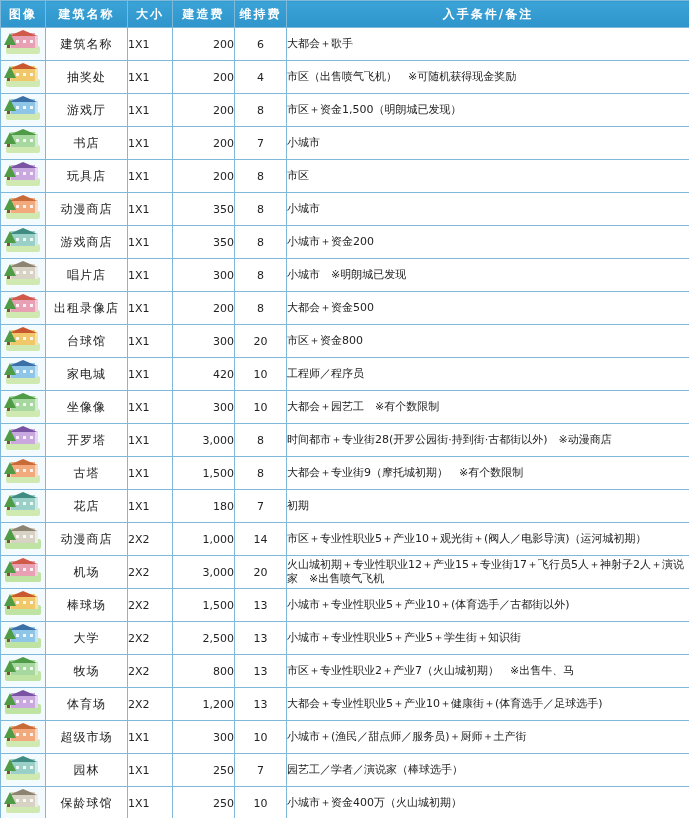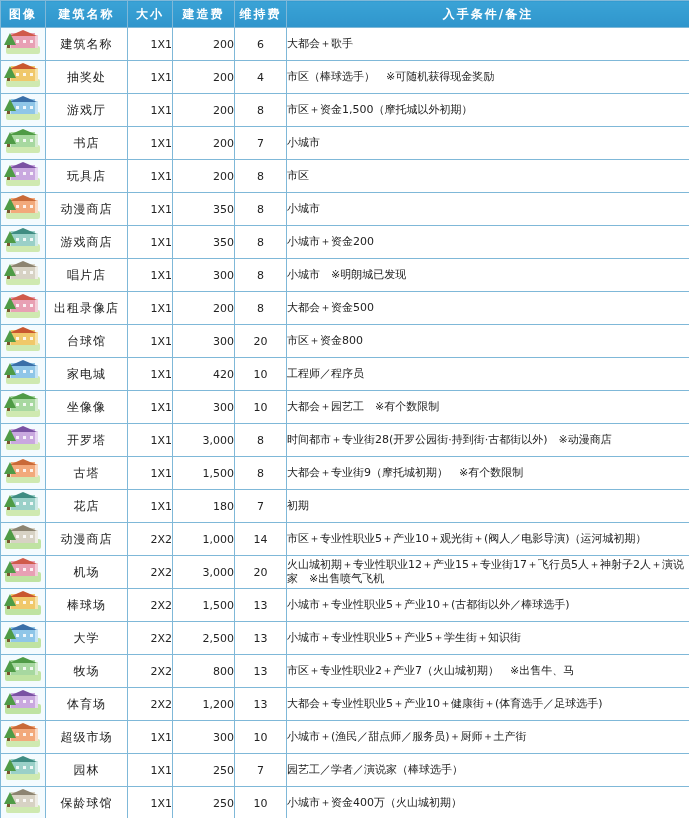--- a/index.html
+++ b/index.html
@@ -44,21 +44,21 @@
     background: #f4fbfe;
     padding: 2px 0 1px 0;
   }
   td.name-cell {
     text-align: center;
     font-size: 12px;
     color: #1a1a1a;
     letter-spacing: 1px;
   }
   td.size-cell {
-    text-align: right;
+    text-align: left;
     font-size: 11px;
     color: #222;
   }
   td.cost-cell {
     text-align: right;
     padding-right: 7px;
     font-size: 11px;
     color: #222;
   }
   td.maint-cell {
@@ -143,29 +143,29 @@
         <td class="cost-cell">200</td>
         <td class="maint-cell">6</td>
         <td class="note-cell">大都会＋歌手</td>
       </tr>
       <tr>
         <td class="img-cell"><span class="sprite"><i class="base"></i><i class="b2" style="background:#f7e3a8"></i><i class="b3" style="background:#f7e3a8"></i><i class="b1" style="background:#f0c86a"></i><i class="roof" style="border-bottom-color:#c9572f"></i><i class="dot" style="left:12px;top:12px"></i><i class="dot" style="left:19px;top:12px"></i><i class="dot" style="left:26px;top:12px"></i><i class="trunk" style="left:3px;top:15px"></i><i class="tree" style="left:0px;top:5px"></i></span></td>
         <td class="name-cell">抽奖处</td>
         <td class="size-cell">1X1</td>
         <td class="cost-cell">200</td>
         <td class="maint-cell">4</td>
-        <td class="note-cell">市区（棒球选手）　※可随机获得现金奖励</td>
+        <td class="note-cell">市区（出售喷气飞机）　※可随机获得现金奖励</td>
       </tr>
       <tr>
         <td class="img-cell"><span class="sprite"><i class="base"></i><i class="b2" style="background:#c6e4f5"></i><i class="b3" style="background:#c6e4f5"></i><i class="b1" style="background:#8fc6e8"></i><i class="roof" style="border-bottom-color:#3a6fa8"></i><i class="dot" style="left:12px;top:12px"></i><i class="dot" style="left:19px;top:12px"></i><i class="dot" style="left:26px;top:12px"></i><i class="trunk" style="left:3px;top:15px"></i><i class="tree" style="left:0px;top:5px"></i></span></td>
         <td class="name-cell">游戏厅</td>
         <td class="size-cell">1X1</td>
         <td class="cost-cell">200</td>
         <td class="maint-cell">8</td>
-        <td class="note-cell">市区＋资金1,500（摩托城以外初期）</td>
+        <td class="note-cell">市区＋资金1,500（明朗城已发现）</td>
       </tr>
       <tr>
         <td class="img-cell"><span class="sprite"><i class="base"></i><i class="b2" style="background:#d5eccf"></i><i class="b3" style="background:#d5eccf"></i><i class="b1" style="background:#a7d8a0"></i><i class="roof" style="border-bottom-color:#4f9b46"></i><i class="dot" style="left:12px;top:12px"></i><i class="dot" style="left:19px;top:12px"></i><i class="dot" style="left:26px;top:12px"></i><i class="trunk" style="left:3px;top:15px"></i><i class="tree" style="left:0px;top:5px"></i></span></td>
         <td class="name-cell">书店</td>
         <td class="size-cell">1X1</td>
         <td class="cost-cell">200</td>
         <td class="maint-cell">7</td>
         <td class="note-cell">小城市</td>
       </tr>
       <tr>
@@ -271,21 +271,21 @@
         <td class="cost-cell">3,000</td>
         <td class="maint-cell">20</td>
         <td class="note-cell">火山城初期＋专业性职业12＋产业15＋专业街17＋飞行员5人＋神射子2人＋演说家　※出售喷气飞机</td>
       </tr>
       <tr>
         <td class="img-cell"><span class="sprite"><i class="base2"></i><i class="b2" style="background:#f7e3a8"></i><i class="b3" style="background:#f7e3a8"></i><i class="b1" style="background:#f0c86a"></i><i class="roof" style="border-bottom-color:#c9572f"></i><i class="dot" style="left:12px;top:12px"></i><i class="dot" style="left:19px;top:12px"></i><i class="dot" style="left:26px;top:12px"></i><i class="trunk" style="left:3px;top:15px"></i><i class="tree" style="left:0px;top:5px"></i></span></td>
         <td class="name-cell">棒球场</td>
         <td class="size-cell">2X2</td>
         <td class="cost-cell">1,500</td>
         <td class="maint-cell">13</td>
-        <td class="note-cell">小城市＋专业性职业5＋产业10＋(古都街以外／棒球选手)</td>
+        <td class="note-cell">小城市＋专业性职业5＋产业10＋(体育选手／古都街以外)</td>
       </tr>
       <tr>
         <td class="img-cell"><span class="sprite"><i class="base2"></i><i class="b2" style="background:#c6e4f5"></i><i class="b3" style="background:#c6e4f5"></i><i class="b1" style="background:#8fc6e8"></i><i class="roof" style="border-bottom-color:#3a6fa8"></i><i class="dot" style="left:12px;top:12px"></i><i class="dot" style="left:19px;top:12px"></i><i class="dot" style="left:26px;top:12px"></i><i class="trunk" style="left:3px;top:15px"></i><i class="tree" style="left:0px;top:5px"></i></span></td>
         <td class="name-cell">大学</td>
         <td class="size-cell">2X2</td>
         <td class="cost-cell">2,500</td>
         <td class="maint-cell">13</td>
         <td class="note-cell">小城市＋专业性职业5＋产业5＋学生街＋知识街</td>
       </tr>
       <tr>

